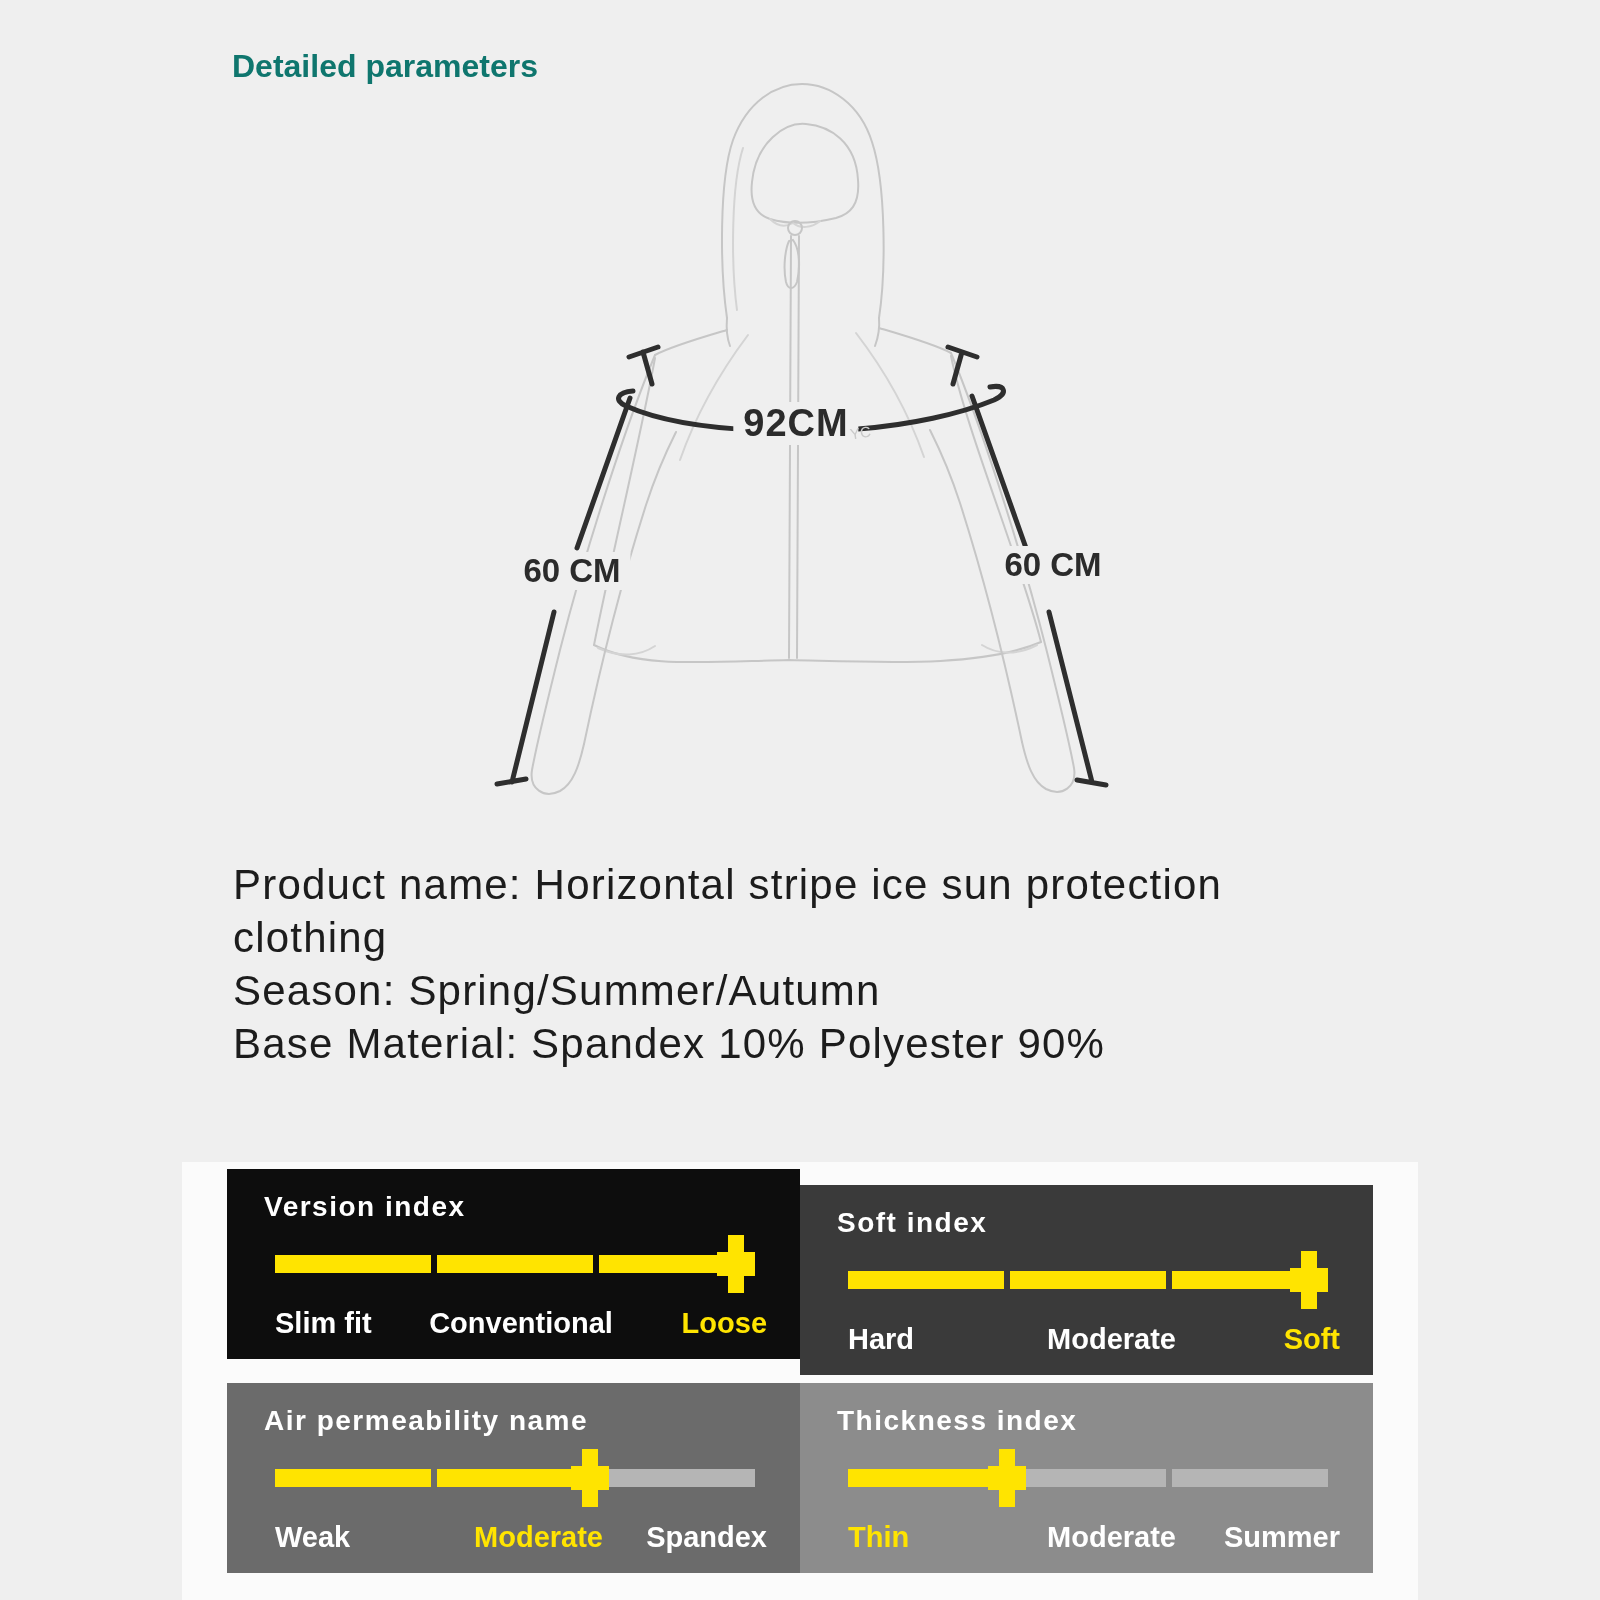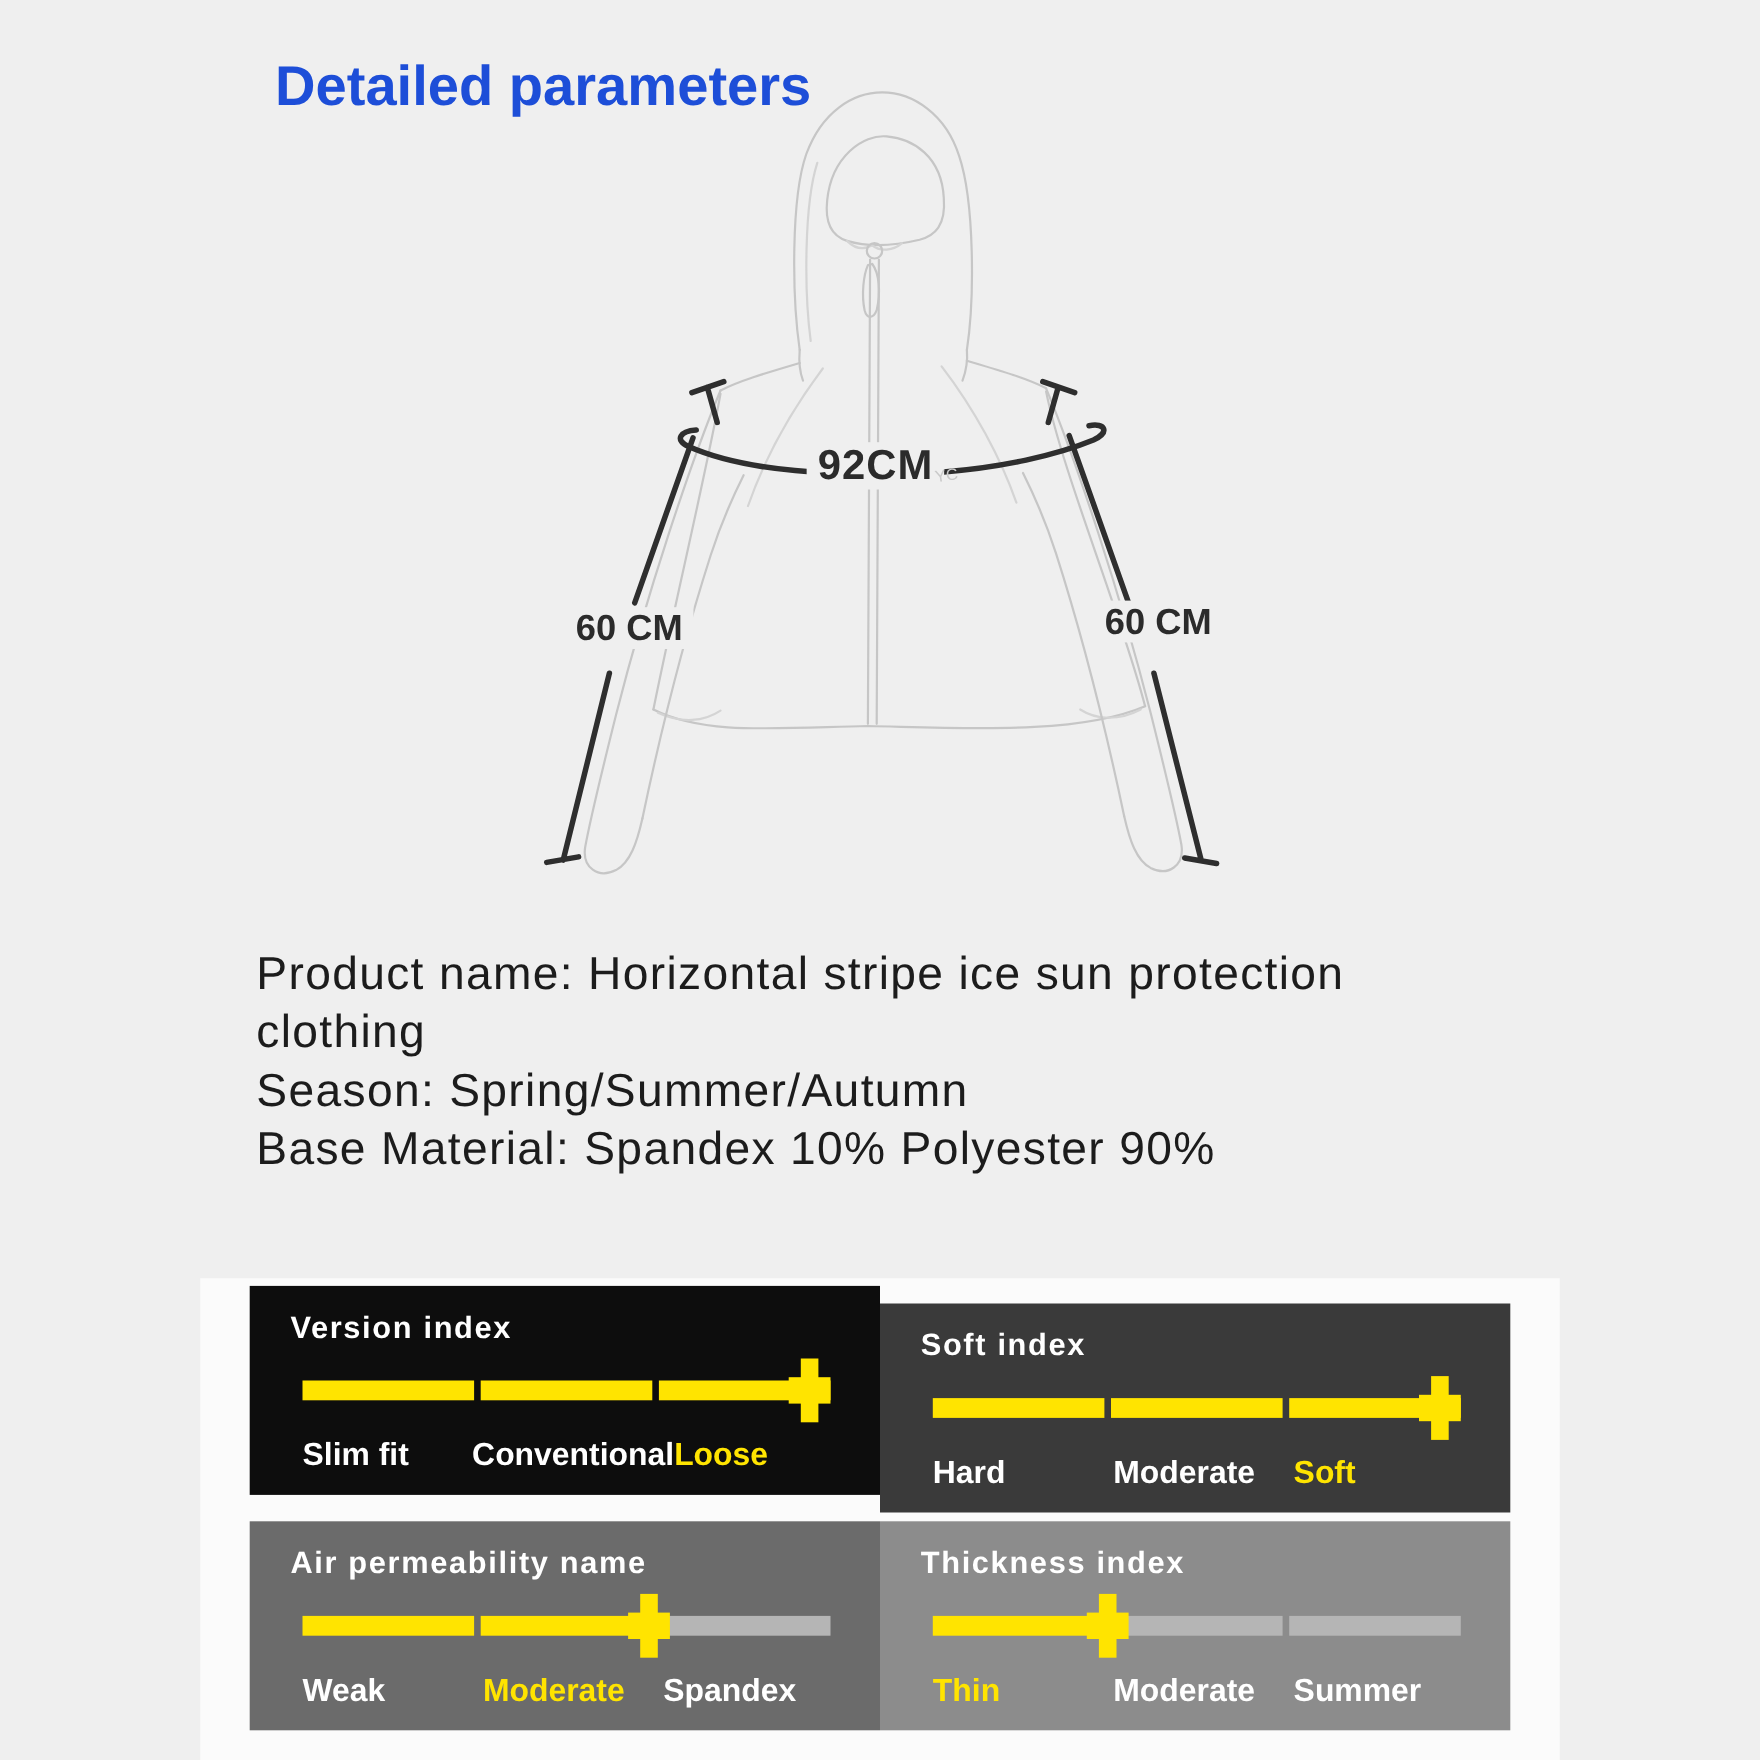--- a/index.html
+++ b/index.html
@@ -4,22 +4,22 @@
 <style>
   html,body{margin:0;padding:0;}
   body{
     width:1600px;height:1600px;position:relative;overflow:hidden;
     background:#efefef;
     font-family:"Liberation Sans", sans-serif;
     color:#1b1b1b;
   }
   
   .page-title{
-    position:absolute;left:250px;top:48px;
-    font-size:51px;font-weight:800;color:#1d4ed8;letter-spacing:0;
+    position:absolute;left:232px;top:48px;
+    font-size:32px;font-weight:800;color:#0f766e;letter-spacing:0;
   }
   
   #art{position:absolute;left:0;top:0;pointer-events:none;}
   .dim-label{
     position:absolute;transform:translateX(-50%);
     background:#efefef;padding:0 10px;white-space:nowrap;
     font-weight:700;color:#2b2b2b;
   }
   #lbl-92{left:796px;top:402px;font-size:38px;letter-spacing:1px;}
   #lbl-60l{left:572px;top:552px;font-size:33px;}
@@ -59,21 +59,21 @@
   .handle{position:absolute;top:-20px;width:38px;height:58px;}
   .handle::before{content:"";position:absolute;left:11px;top:0;width:16px;height:58px;background:#ffe400;}
   .handle::after{content:"";position:absolute;left:0;top:17px;width:38px;height:24px;background:#ffe400;}
   .p0 .handle,.p1 .handle{left:442px;}
   .p2 .handle{left:296px;}
   .p3 .handle{left:140px;}
   .labels{
     position:absolute;left:48px;top:138px;width:492px;display:flex;
   }
   .cell{
-    flex:1;text-align:left;font-size:29px;font-weight:700;color:#ffffff;
+    flex:1;text-align:right;font-size:29px;font-weight:700;color:#ffffff;
     white-space:nowrap;
   }
   .cell.first{text-align:left;}
   .cell.act{color:#ffe400;}
 </style>
 </head>
 <body>
 
 <div class="page-title">Detailed parameters</div>
 

